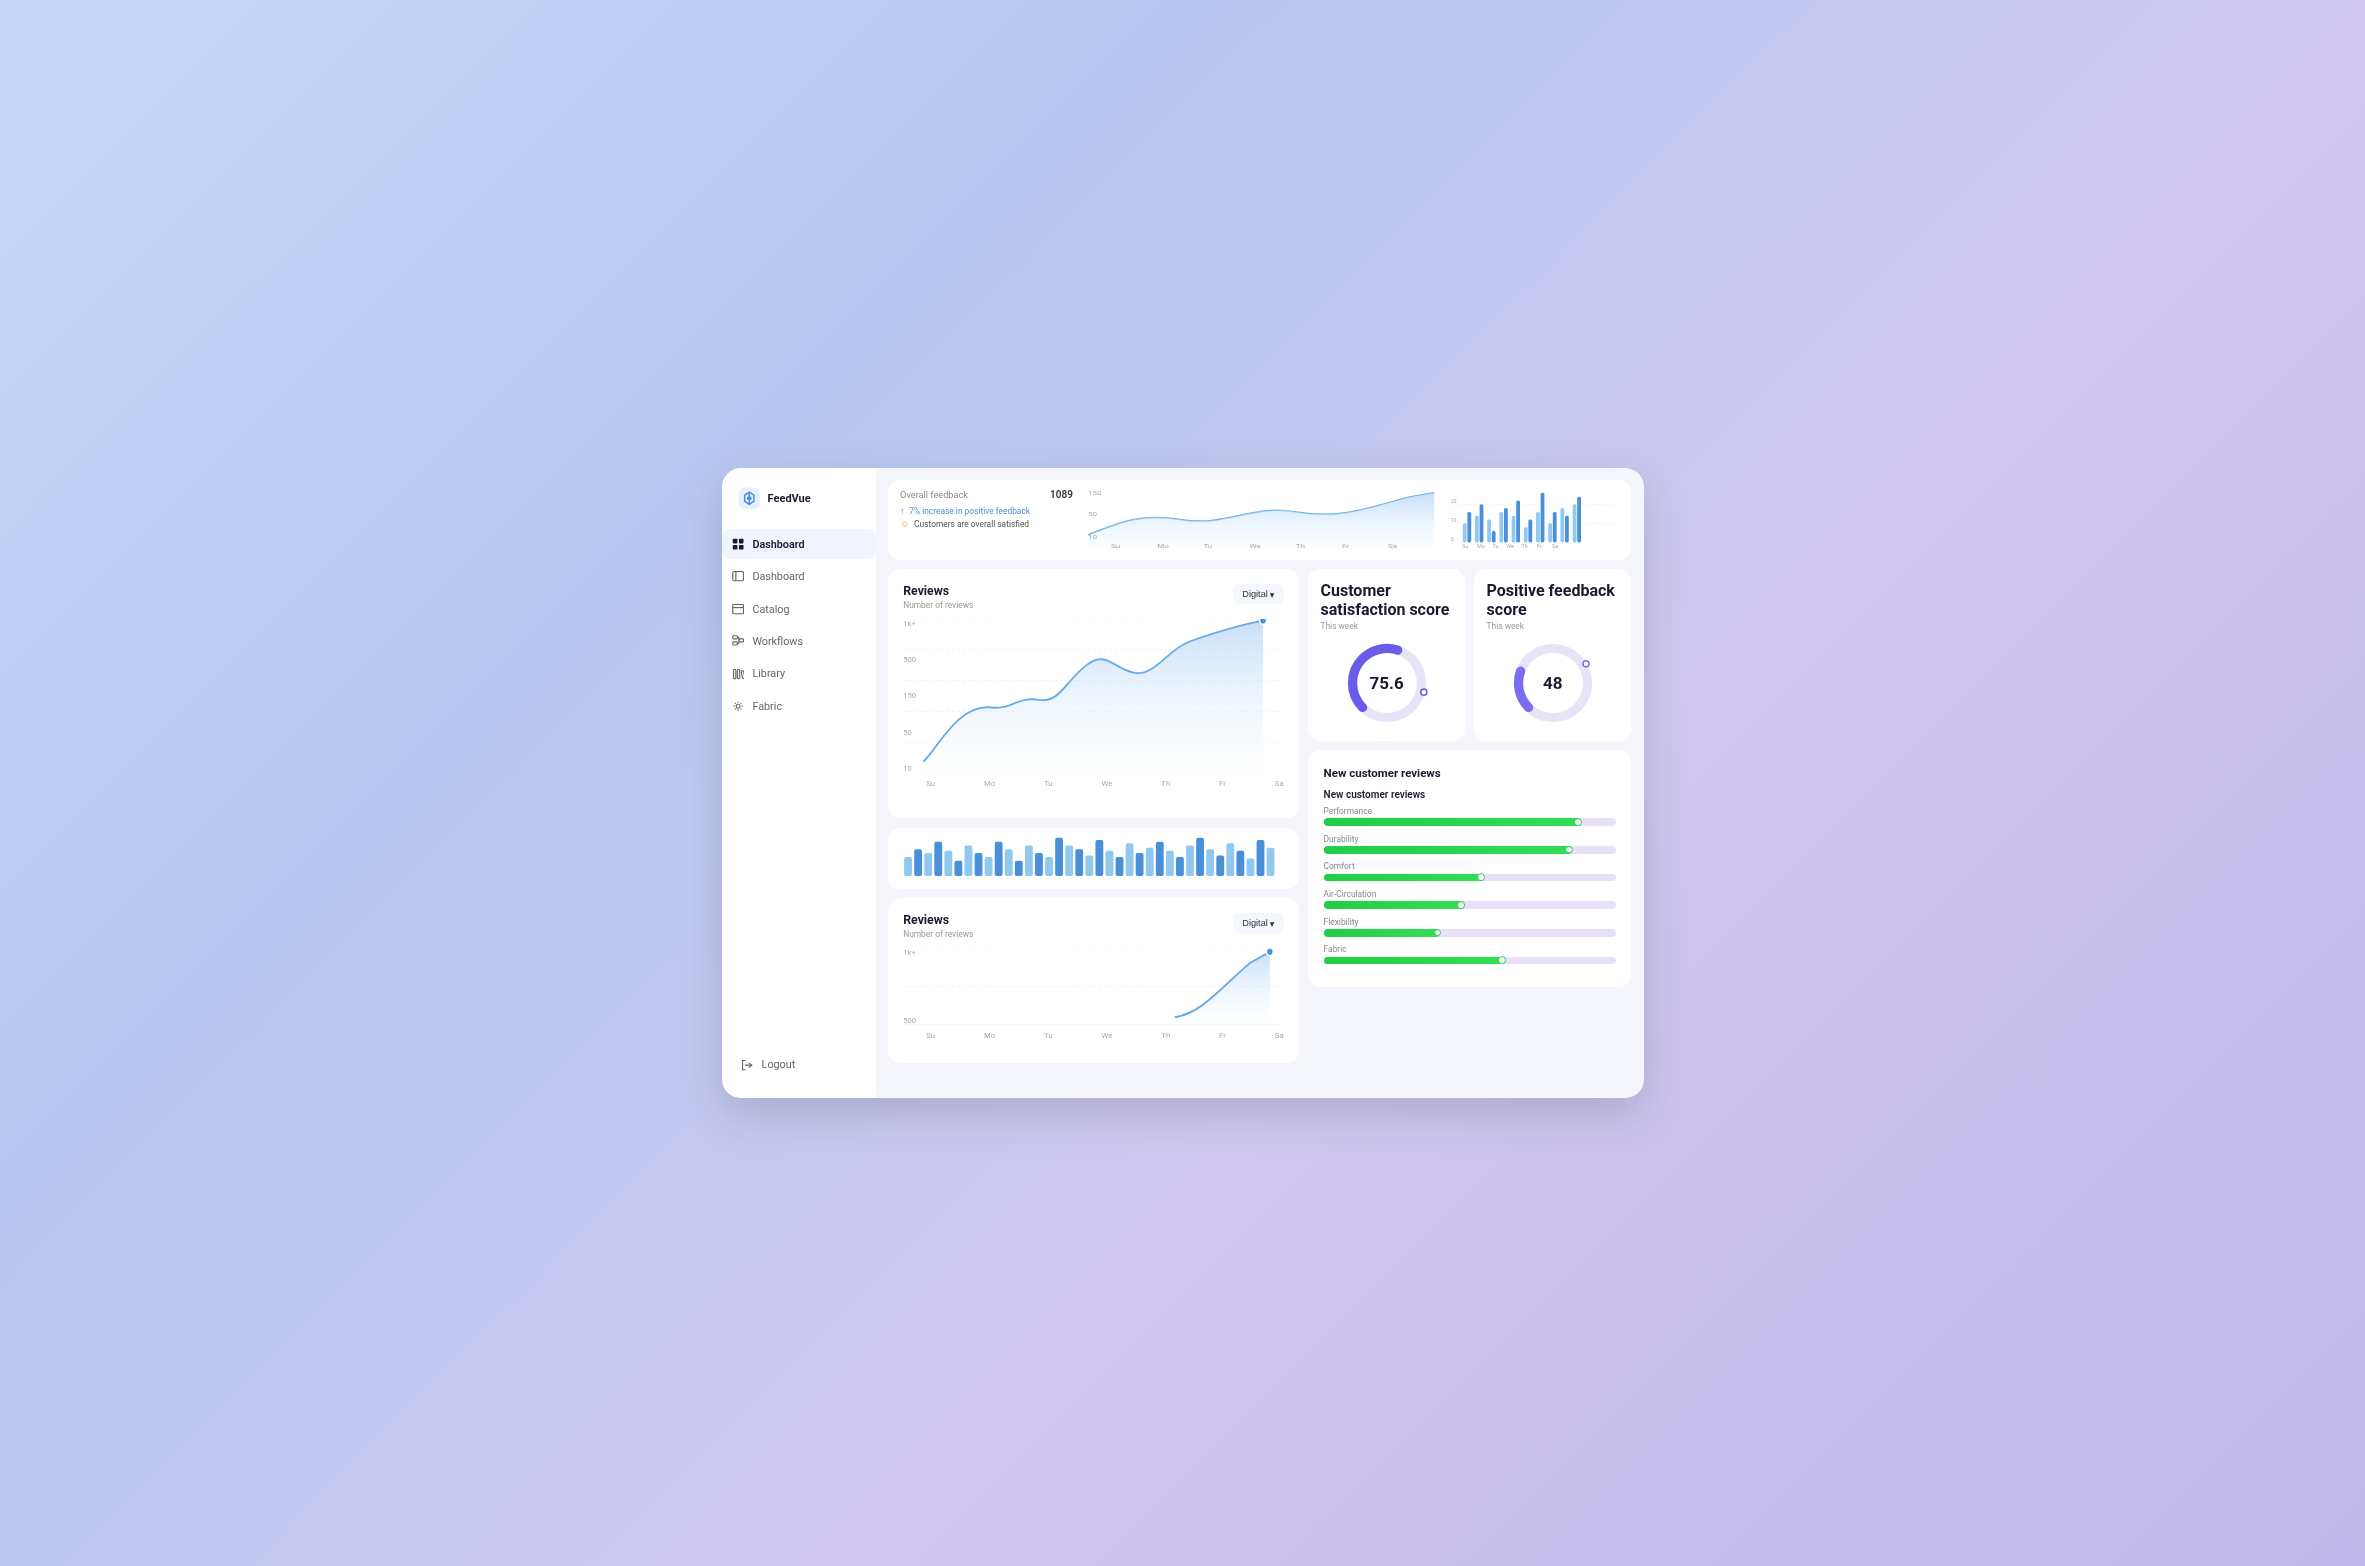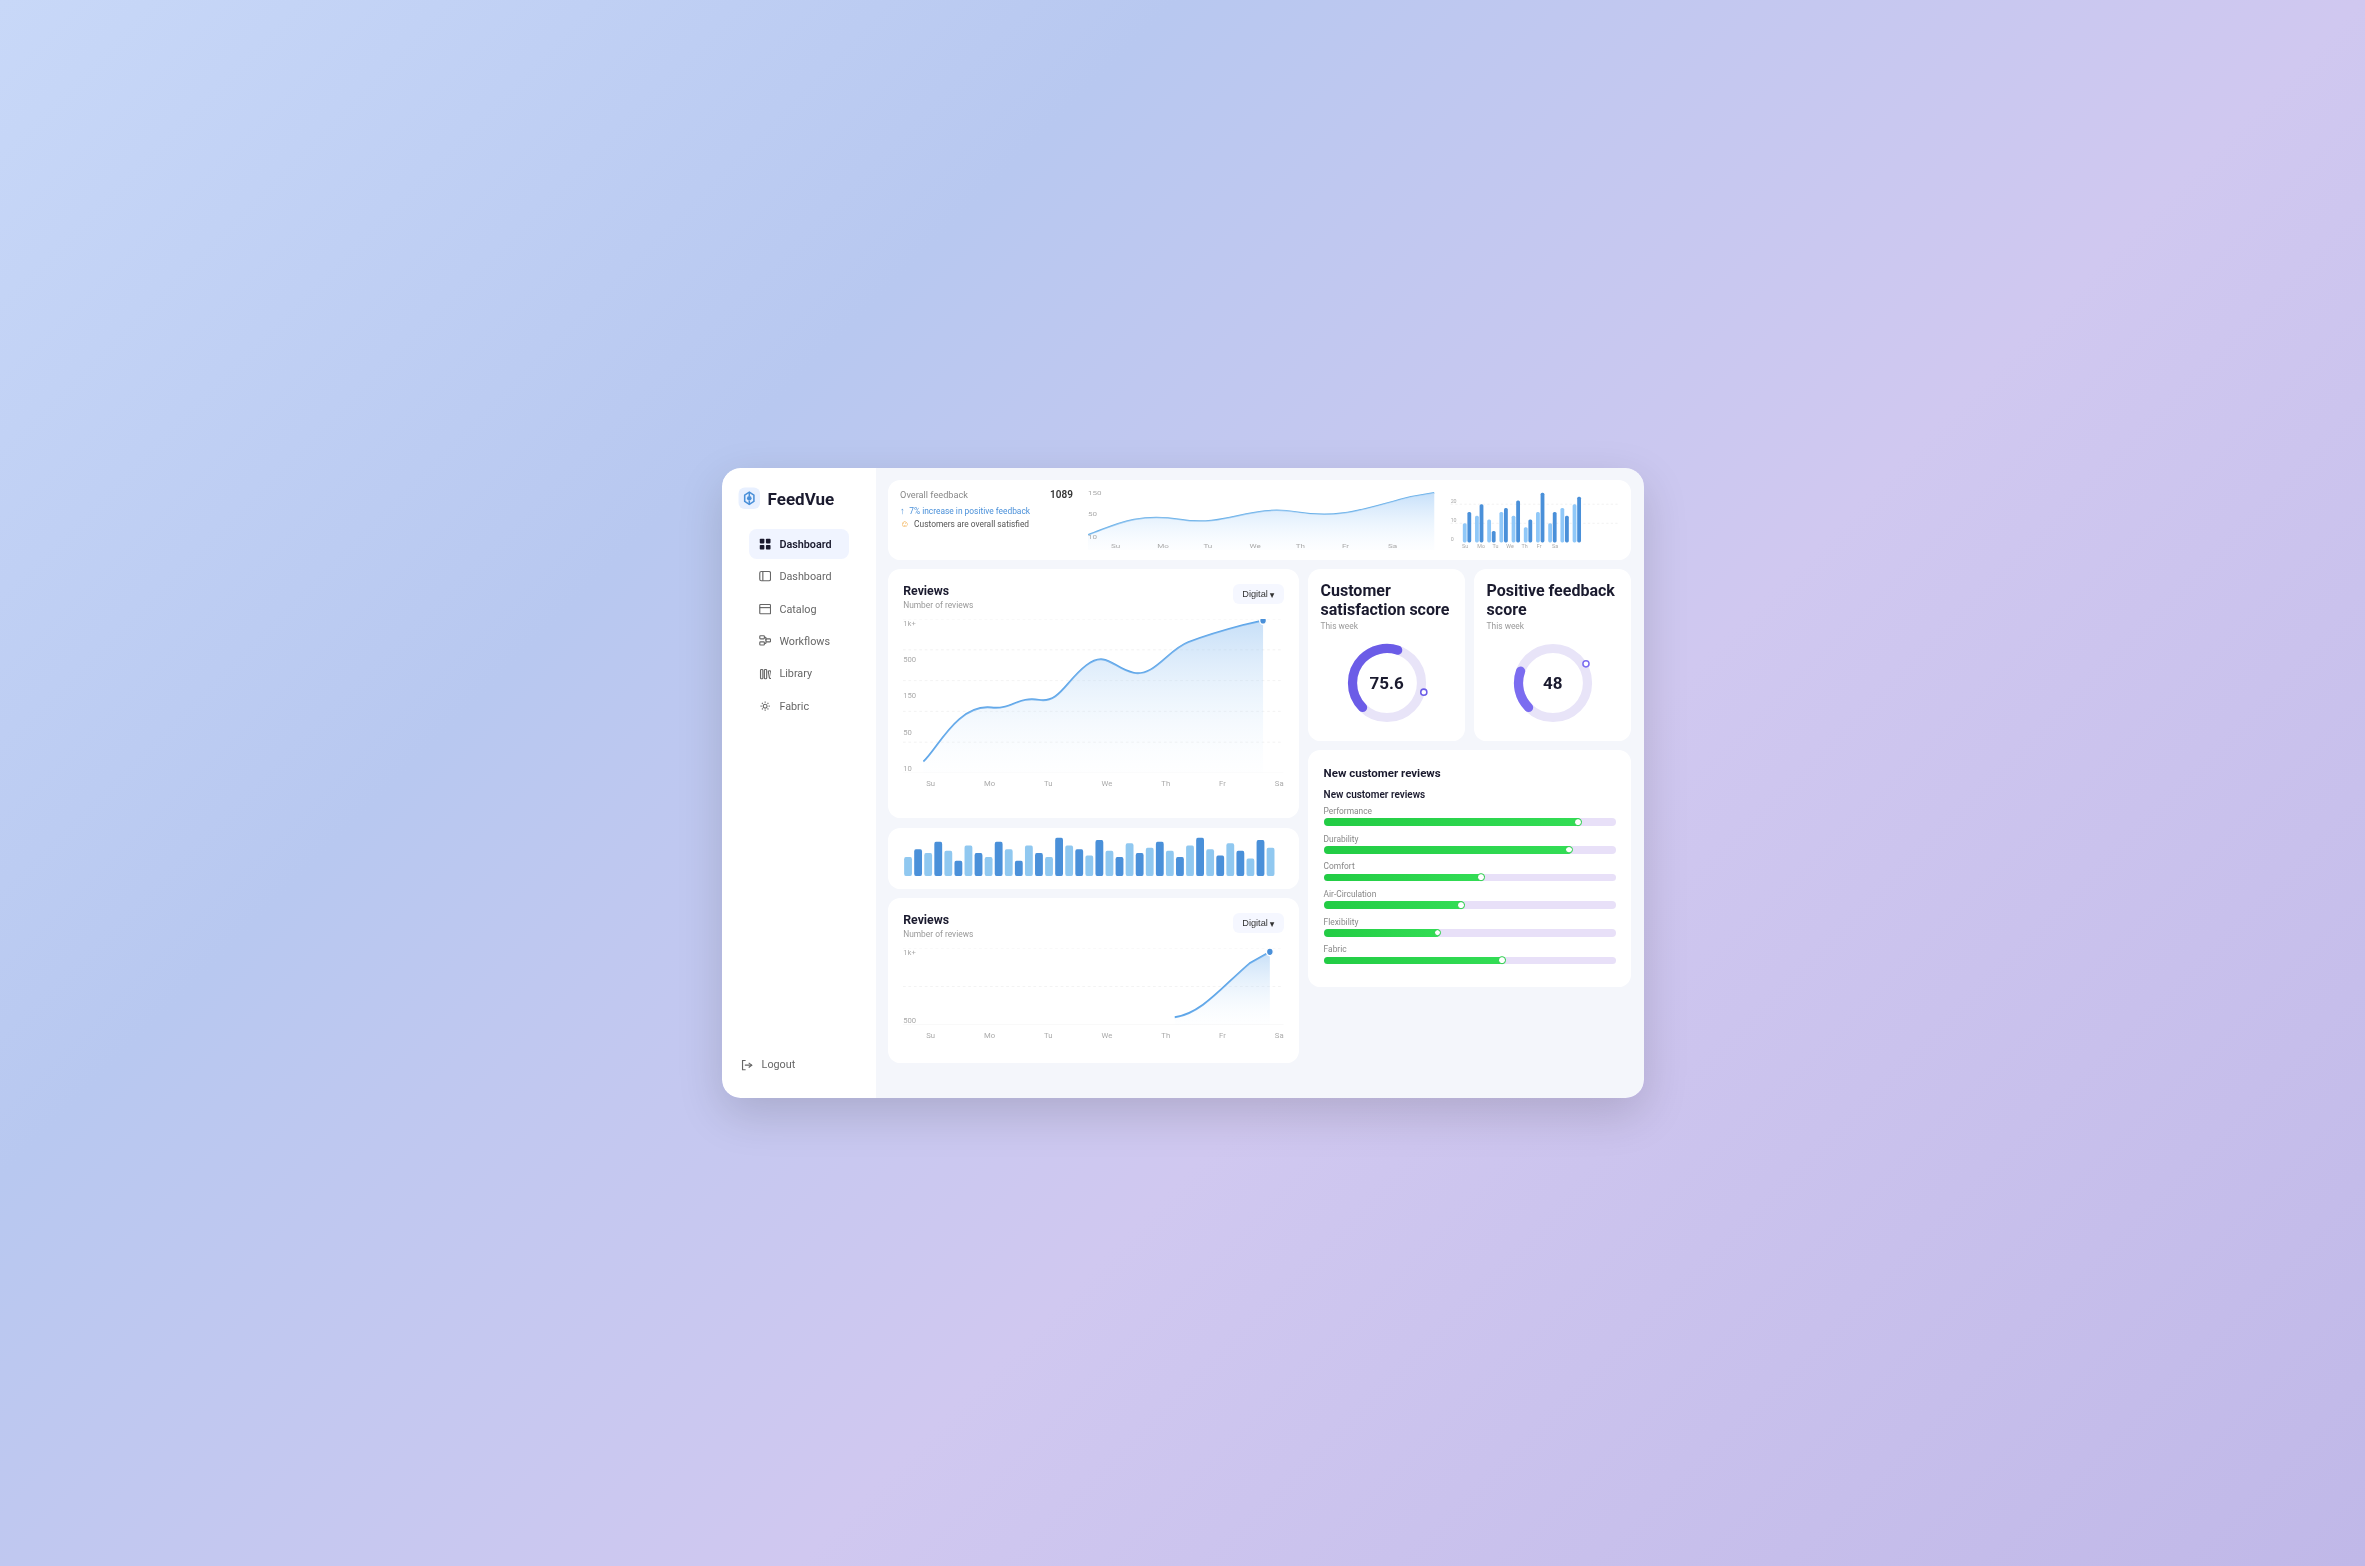--- a/index.html
+++ b/index.html
@@ -37,27 +37,27 @@
       align-items: center;
       gap: 6.1px;
       padding: 0 15.4px 18.4px;
     }
     .logo-icon {
       width: 24.6px;
       height: 24.6px;
       color: #4a90d9;
     }
     .logo-text {
-      font-size: 17px;
+      font-size: 11px;
       font-weight: 700;
       color: #1a1a2e;
     }
     .sidebar-nav {
       flex: 1;
-      padding: 0 27px;
+      padding: 0 0;
     }
     .nav-item {
       display: flex;
       align-items: center;
       gap: 7.7px;
       padding: 7.7px 9.2px;
       border-radius: 7.7px;
       cursor: pointer;
       margin-bottom: 3.1px;
       font-size: 10.8px;

